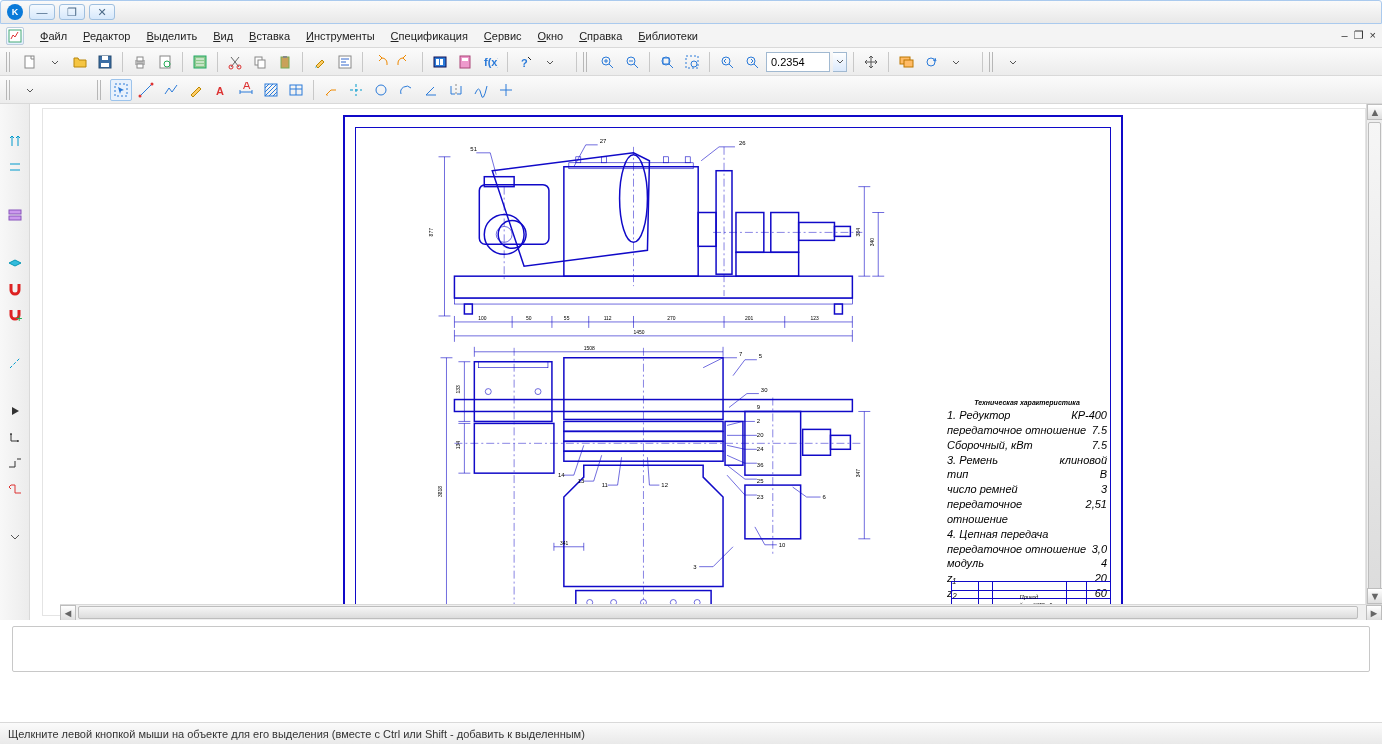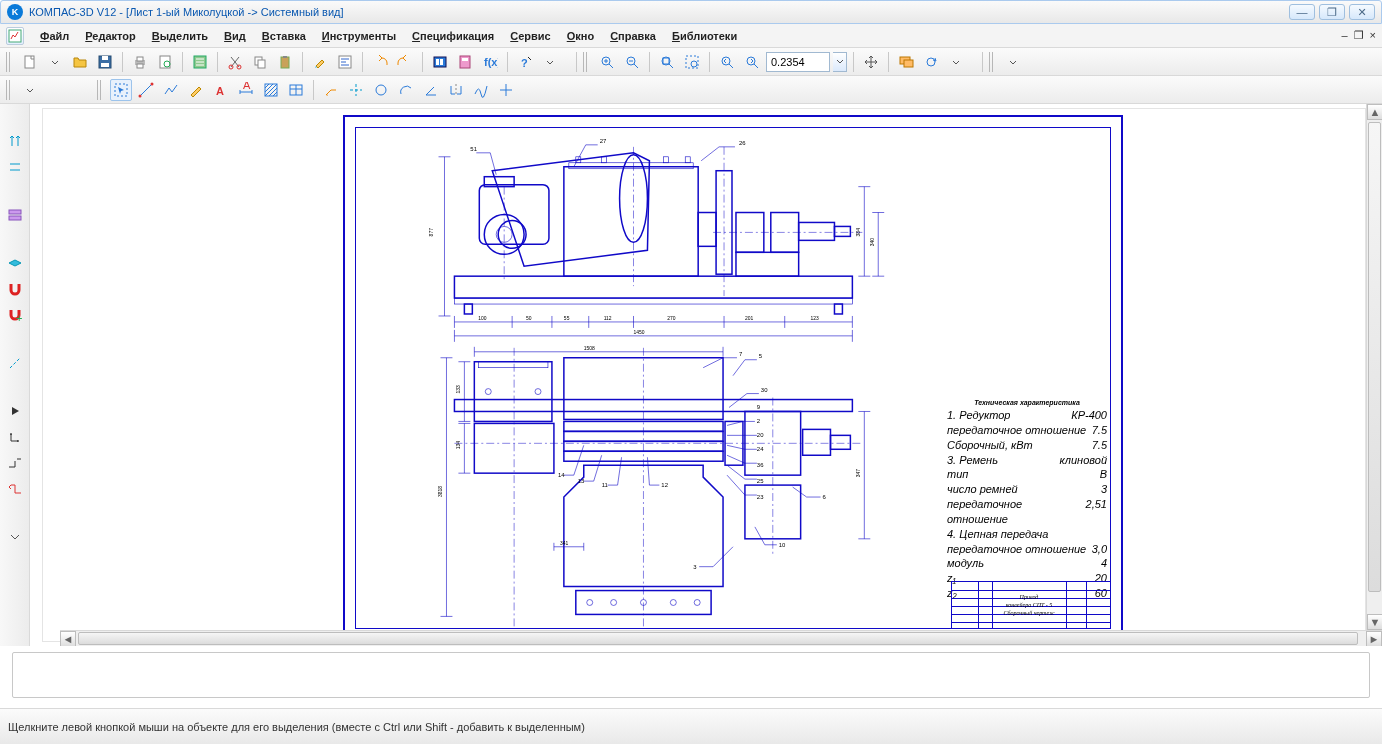--- a/index.html
+++ b/index.html
@@ -49,47 +49,46 @@
 .notes .ln { display:flex; justify-content:space-between; line-height: 1.35; }
 
 
 .hscroll { position: absolute; bottom: 0; left: 30px; right: 0; height: 16px; background: #efefef; border-top: 1px solid #d9d9d9; }
 .vscroll { position: absolute; top: 0; bottom: 16px; right: 0; width: 16px; background: #efefef; border-left: 1px solid #d9d9d9; }
 .sarrow { position:absolute; width:16px; height:16px; background:linear-gradient(#fff,#dedede); border:1px solid #bdbdbd; display:flex; align-items:center; justify-content:center; color:#666; }
 .sthumb { position:absolute; background:linear-gradient(#f6f6f6,#dcdcdc); border:1px solid #bdbdbd; border-radius:2px; }
 
 
 .panel { height: 46px; margin: 6px 12px 0 12px; border: 1px solid #c8c8c8; background: #fff; border-radius: 2px; }
-.statusbar { height: 36px; background: linear-gradient(#fbfbfb,#e9e9e9); display: flex; align-items: center; padding: 0 8px; color: #333; border-top: 1px solid #d9d9d9; }
+.statusbar { height: 22px; background: linear-gradient(#fbfbfb,#e9e9e9); display: flex; align-items: center; padding: 0 8px; color: #333; border-top: 1px solid #d9d9d9; margin-top: 40px; }
 
 
 .ldr { font: 6px Arial; fill: #000; }
 .dim { font: 5px Arial; fill: #000; }
 </style>
 </head>
 <body>
 
 <div class="titlebar">
   <div class="icon">K</div>
-  <div class="title">КОМПАС-3D V12 - [Лист 1-ый Миколуцкой -&gt; Системный вид]</div>
   <div class="winbtns">
     <div class="winbtn">—</div>
     <div class="winbtn">❐</div>
     <div class="winbtn">✕</div>
   </div>
 </div>
 
 <div class="menubar">
   <div class="mbtn">
     <svg viewBox="0 0 16 16">
         <rect x="2" y="2" width="12" height="12" fill="#fff" stroke="#4a7"></rect>
         <path d="M4 11l2-4 2 2 3-5" stroke="#d33" fill="none"></path>
       </svg>
   </div>
-  <div id="menuitems" style="display: flex; font-weight: bold;">
+  <div id="menuitems" style="display: flex;">
       <span class="menuitem"><u>Ф</u>айл</span>
       <span class="menuitem"><u>Р</u>едактор</span>
       <span class="menuitem"><u>В</u>ыделить</span>
       <span class="menuitem"><u>В</u>ид</span>
       <span class="menuitem"><u>В</u>ставка</span>
       <span class="menuitem"><u>И</u>нструменты</span>
       <span class="menuitem"><u>С</u>пецификация</span>
       <span class="menuitem"><u>С</u>ервис</span>
       <span class="menuitem"><u>О</u>кно</span>
       <span class="menuitem"><u>С</u>правка</span>

